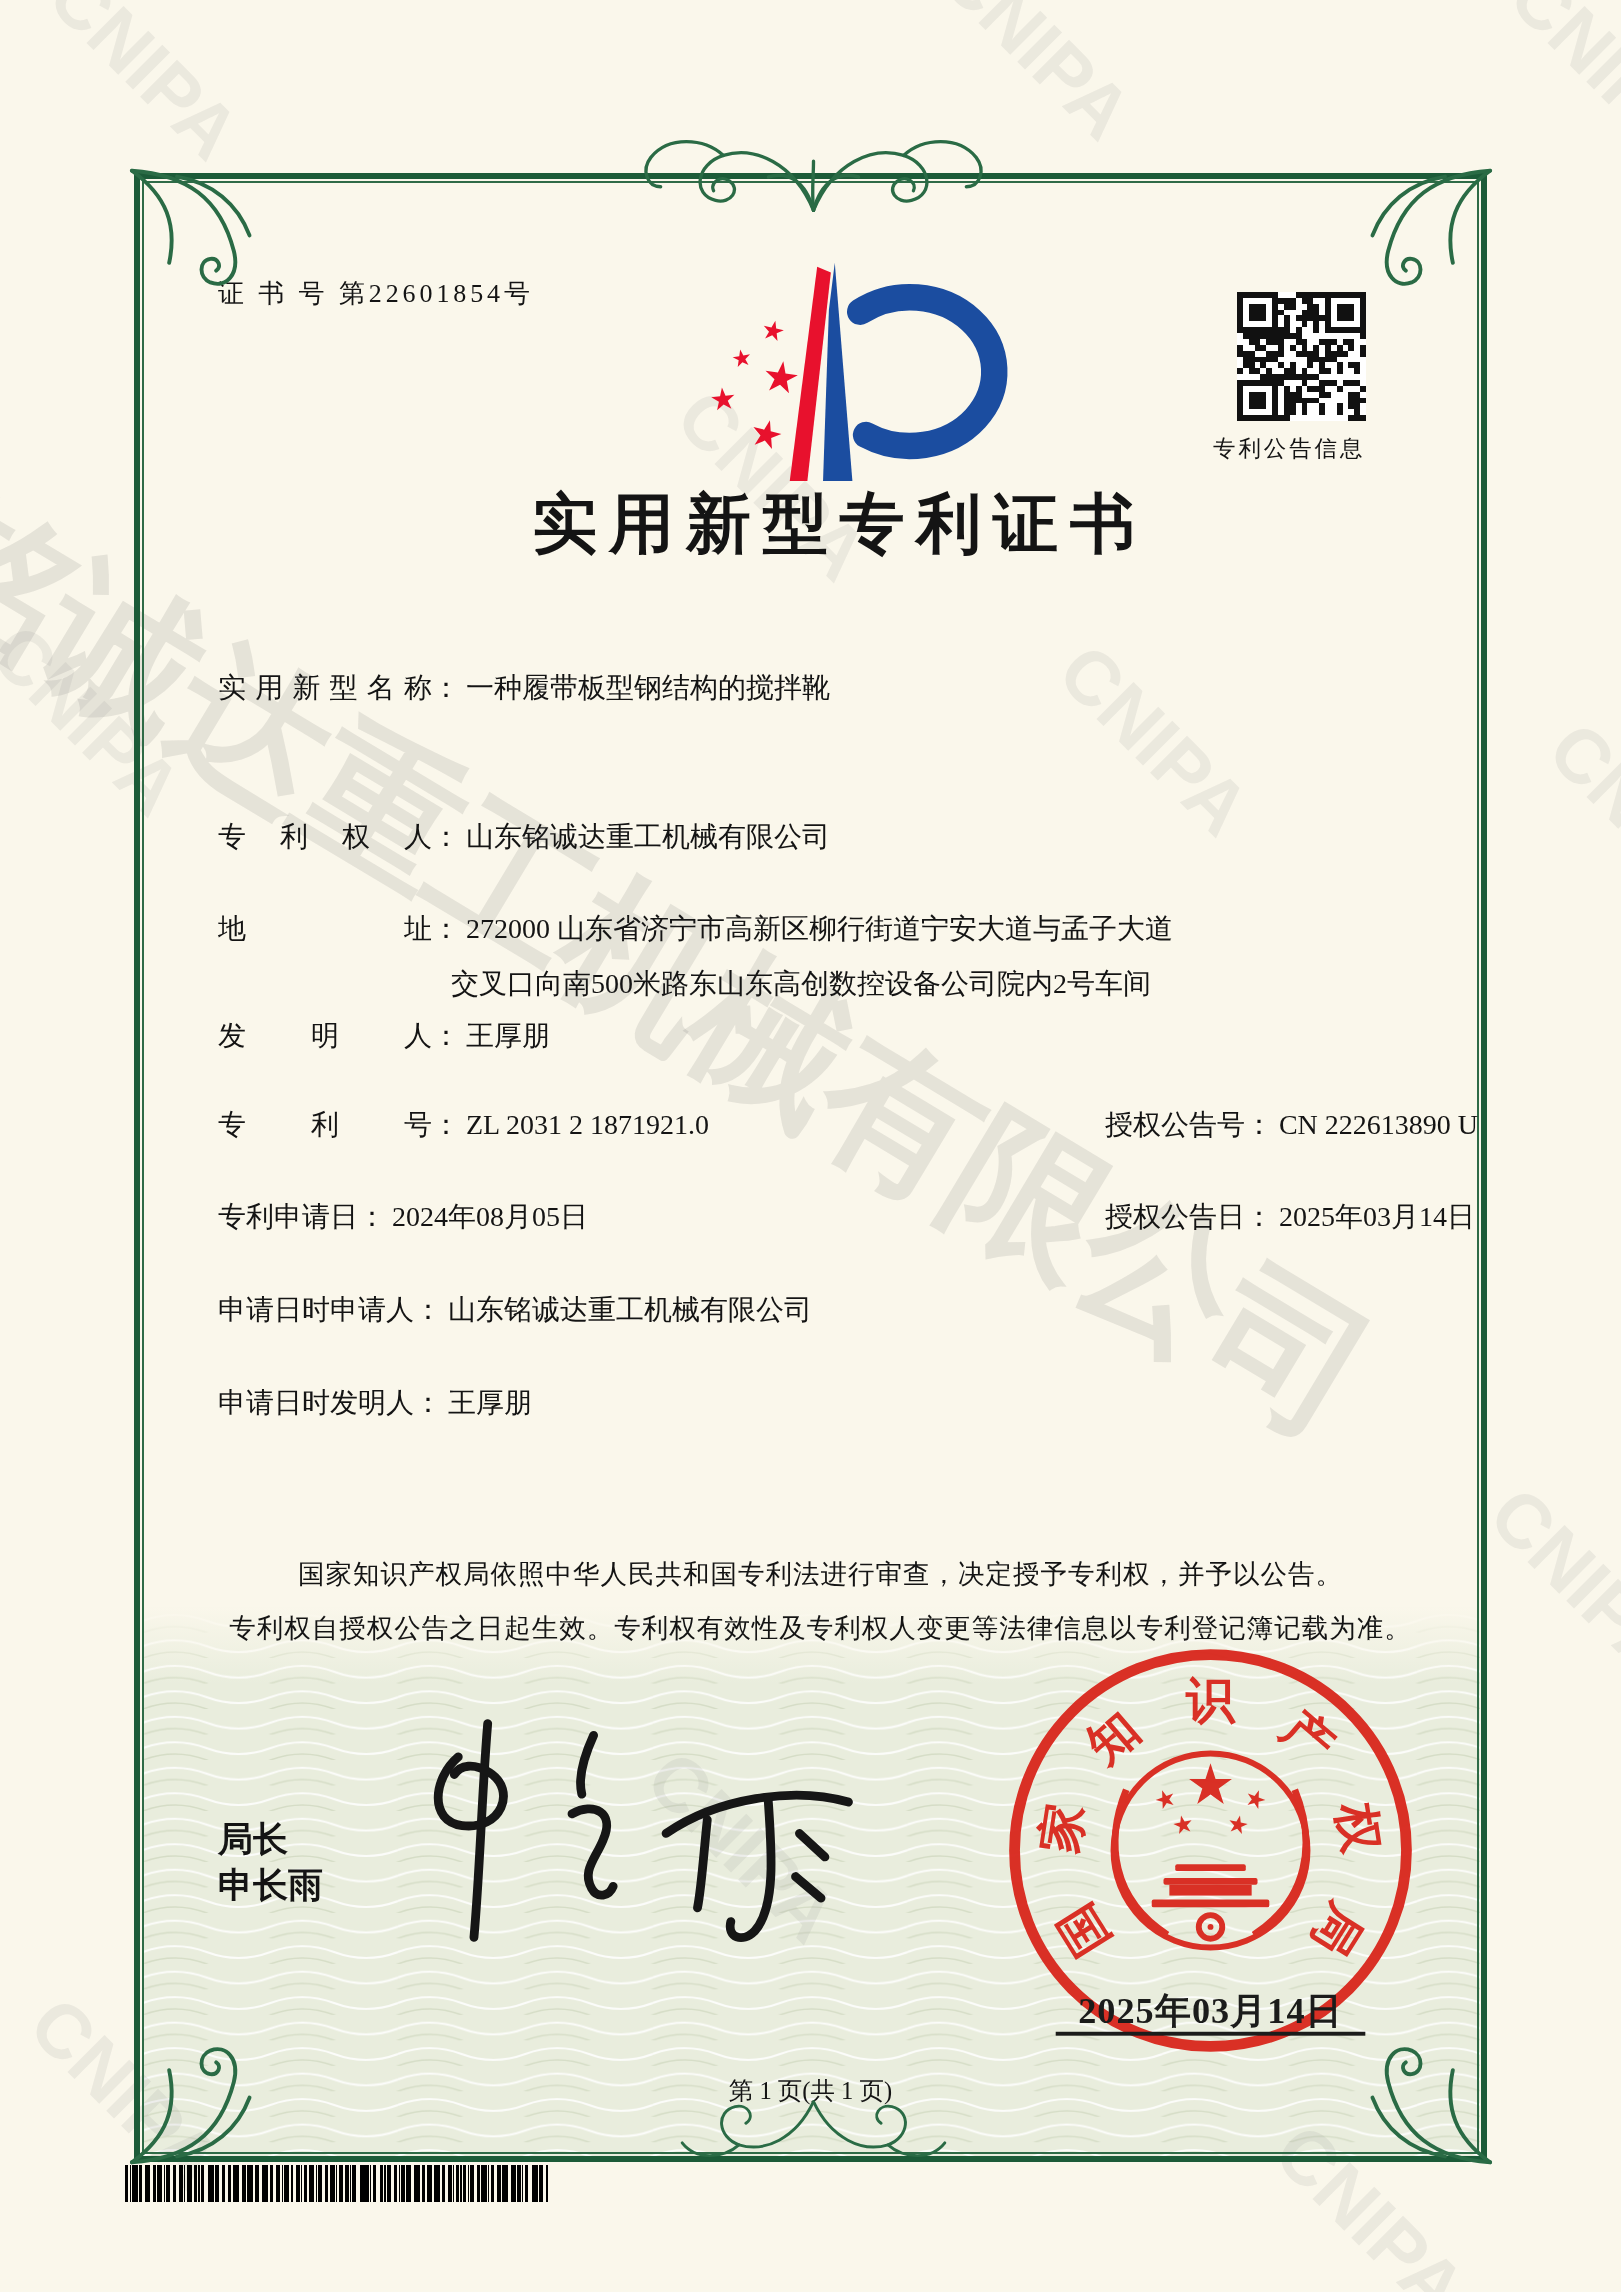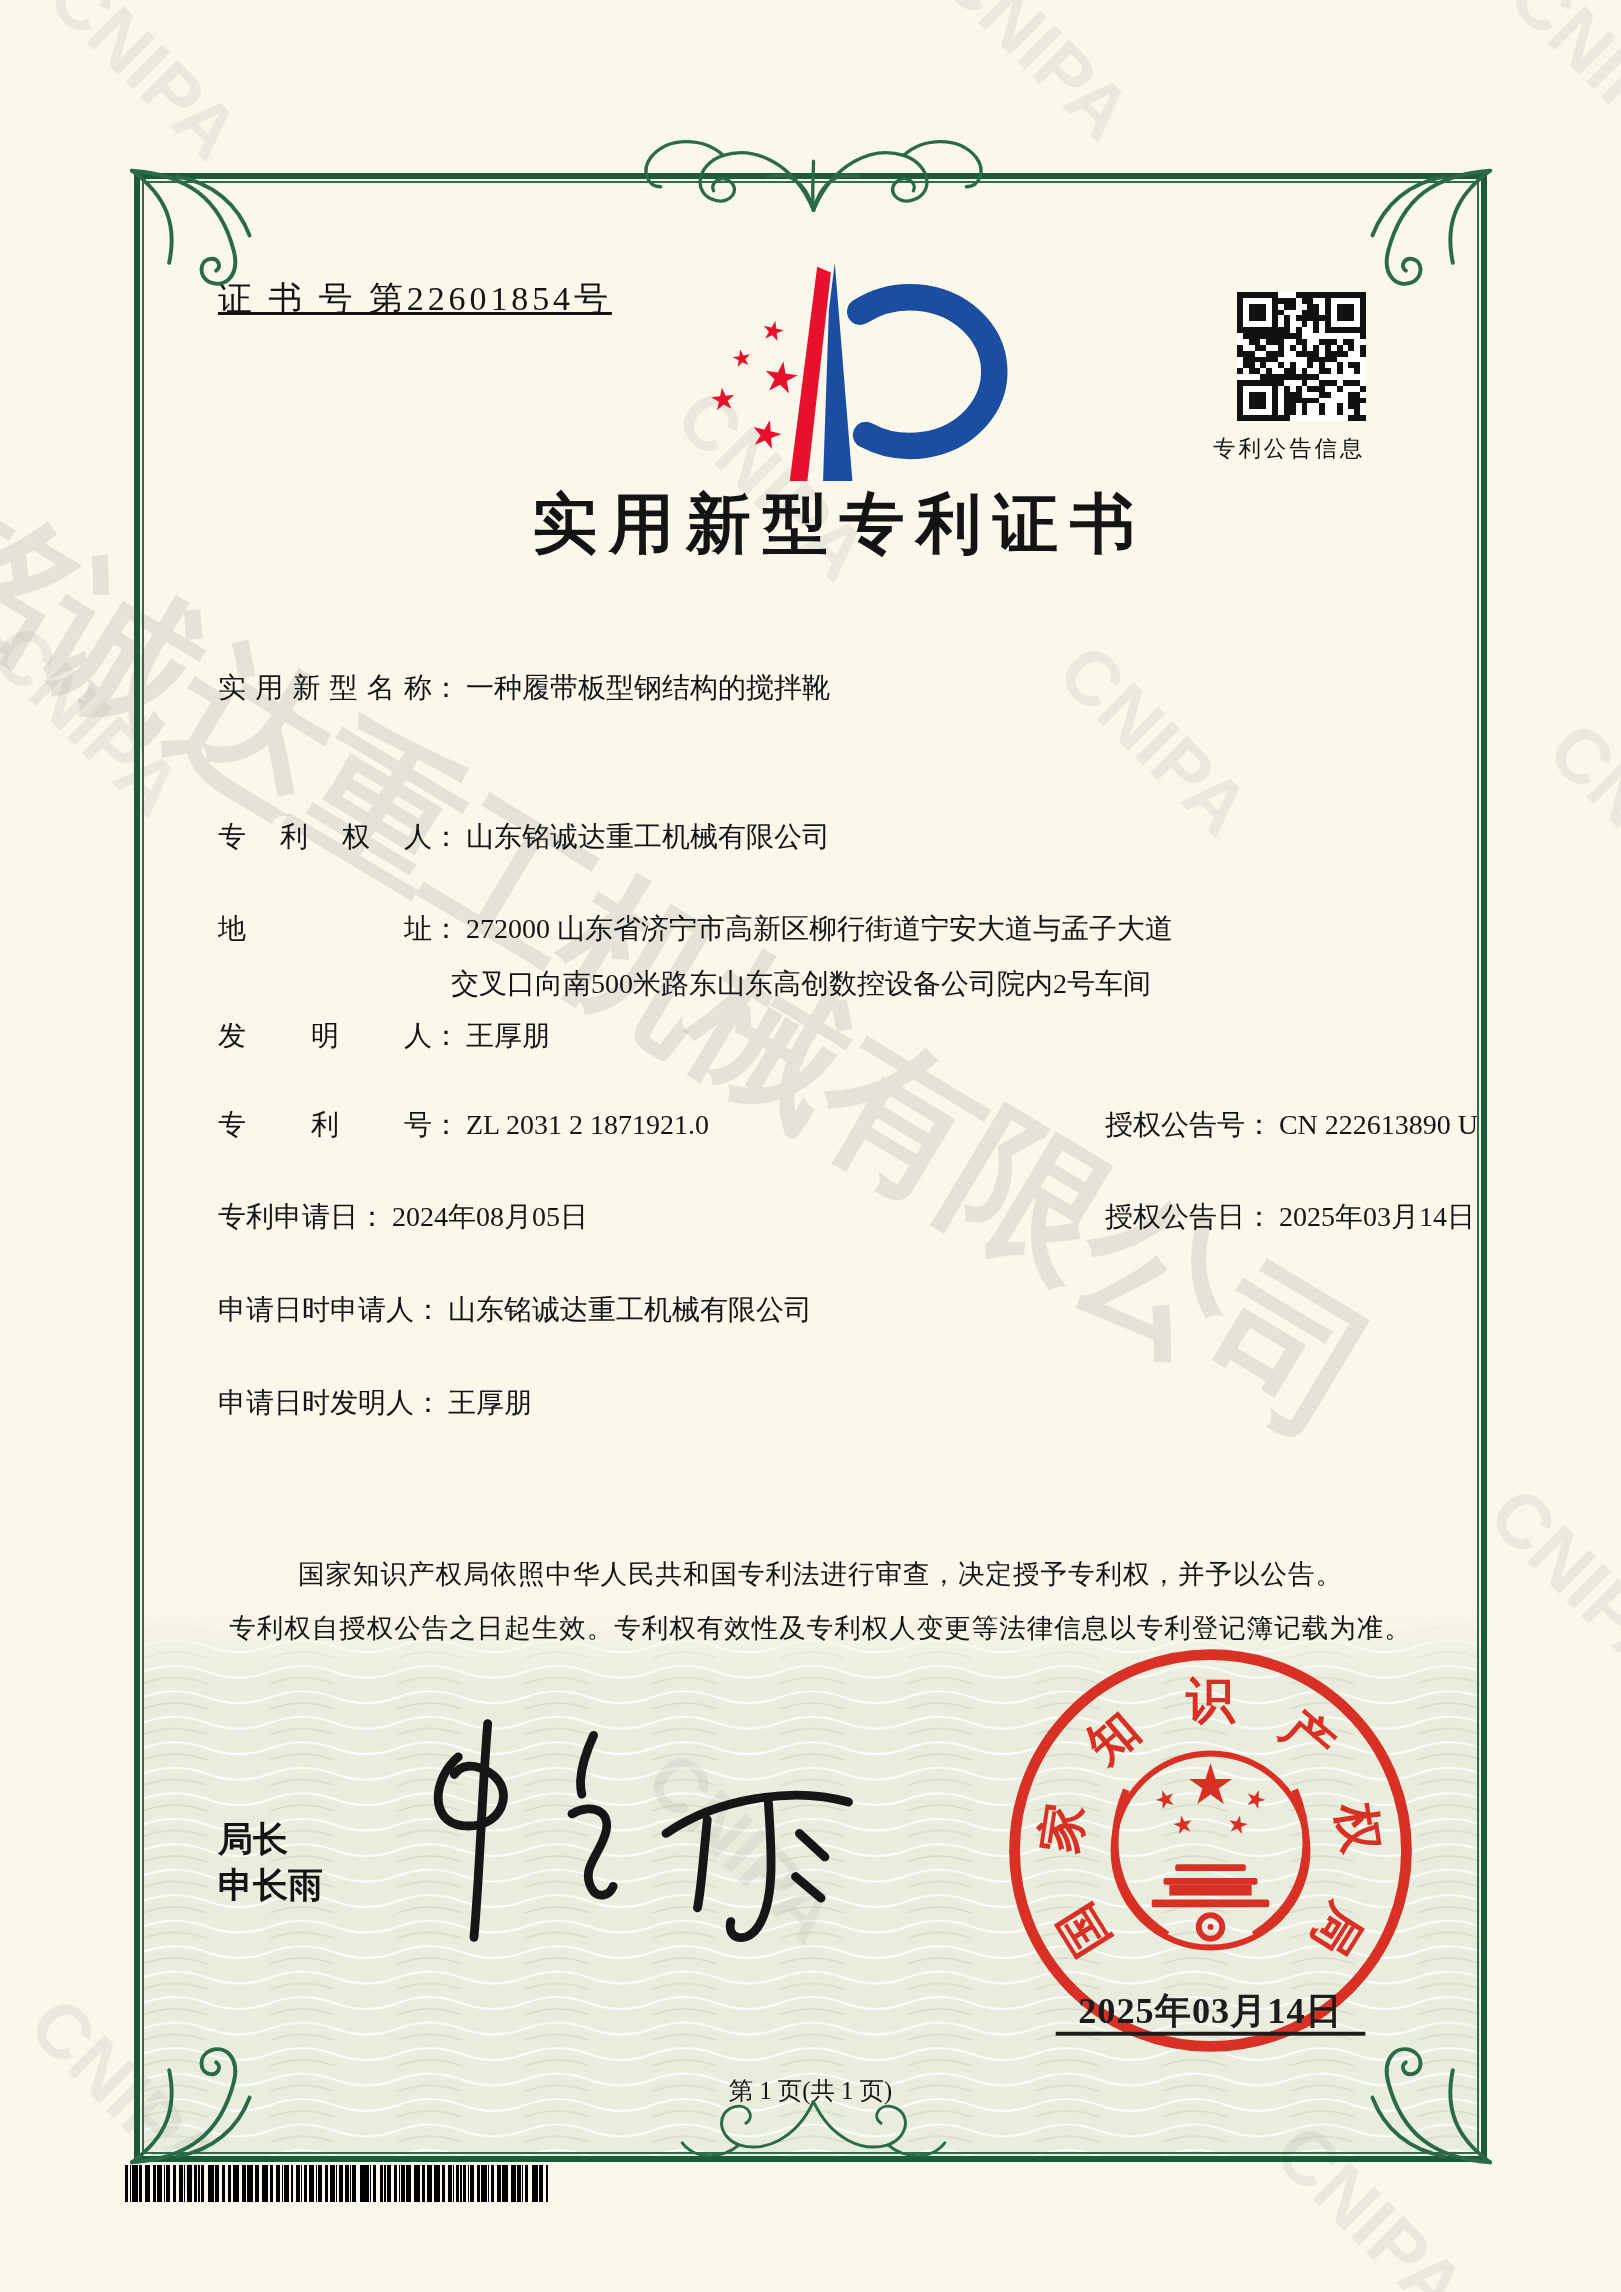--- a/index.html
+++ b/index.html
@@ -18,21 +18,21 @@
   
   #band{left:143px;top:1607px;width:1337px;height:549px;z-index:0;}
 
   
   #frame{left:134px;top:173px;width:1353px;height:1989px;border:6.9px solid #1C5B38;
          z-index:2;box-sizing:border-box;pointer-events:none;}
   #frame .inner{position:absolute;inset:2px;border:2px solid #2F6B47;}
   .ornament{z-index:4;pointer-events:none;}
 
   
-  #cert-no{left:218px;top:276px;font-size:34px;letter-spacing:3.9px;z-index:3;text-decoration:underline;}
+  #cert-no{left:218px;top:276px;font-size:26px;letter-spacing:3.9px;z-index:3;}
   #logo{left:686px;top:251px;z-index:3;}
   #qr{left:1237px;top:292px;width:129px;height:129px;z-index:3;display:grid;
       grid-template-columns:repeat(22,1fr);grid-template-rows:repeat(22,1fr);background:#fff;}
   #qr i{display:block;}  #qr i.b{background:#111;}
   #qr-caption{left:1213px;top:433px;width:176px;text-align:left;font-size:22.5px;
               letter-spacing:2.9px;z-index:3;}
   #title{left:0;top:480px;width:1621px;text-align:center;font-size:65px;font-weight:bold;
          letter-spacing:11.8px;z-index:3;padding-left:29px;}
 
   

